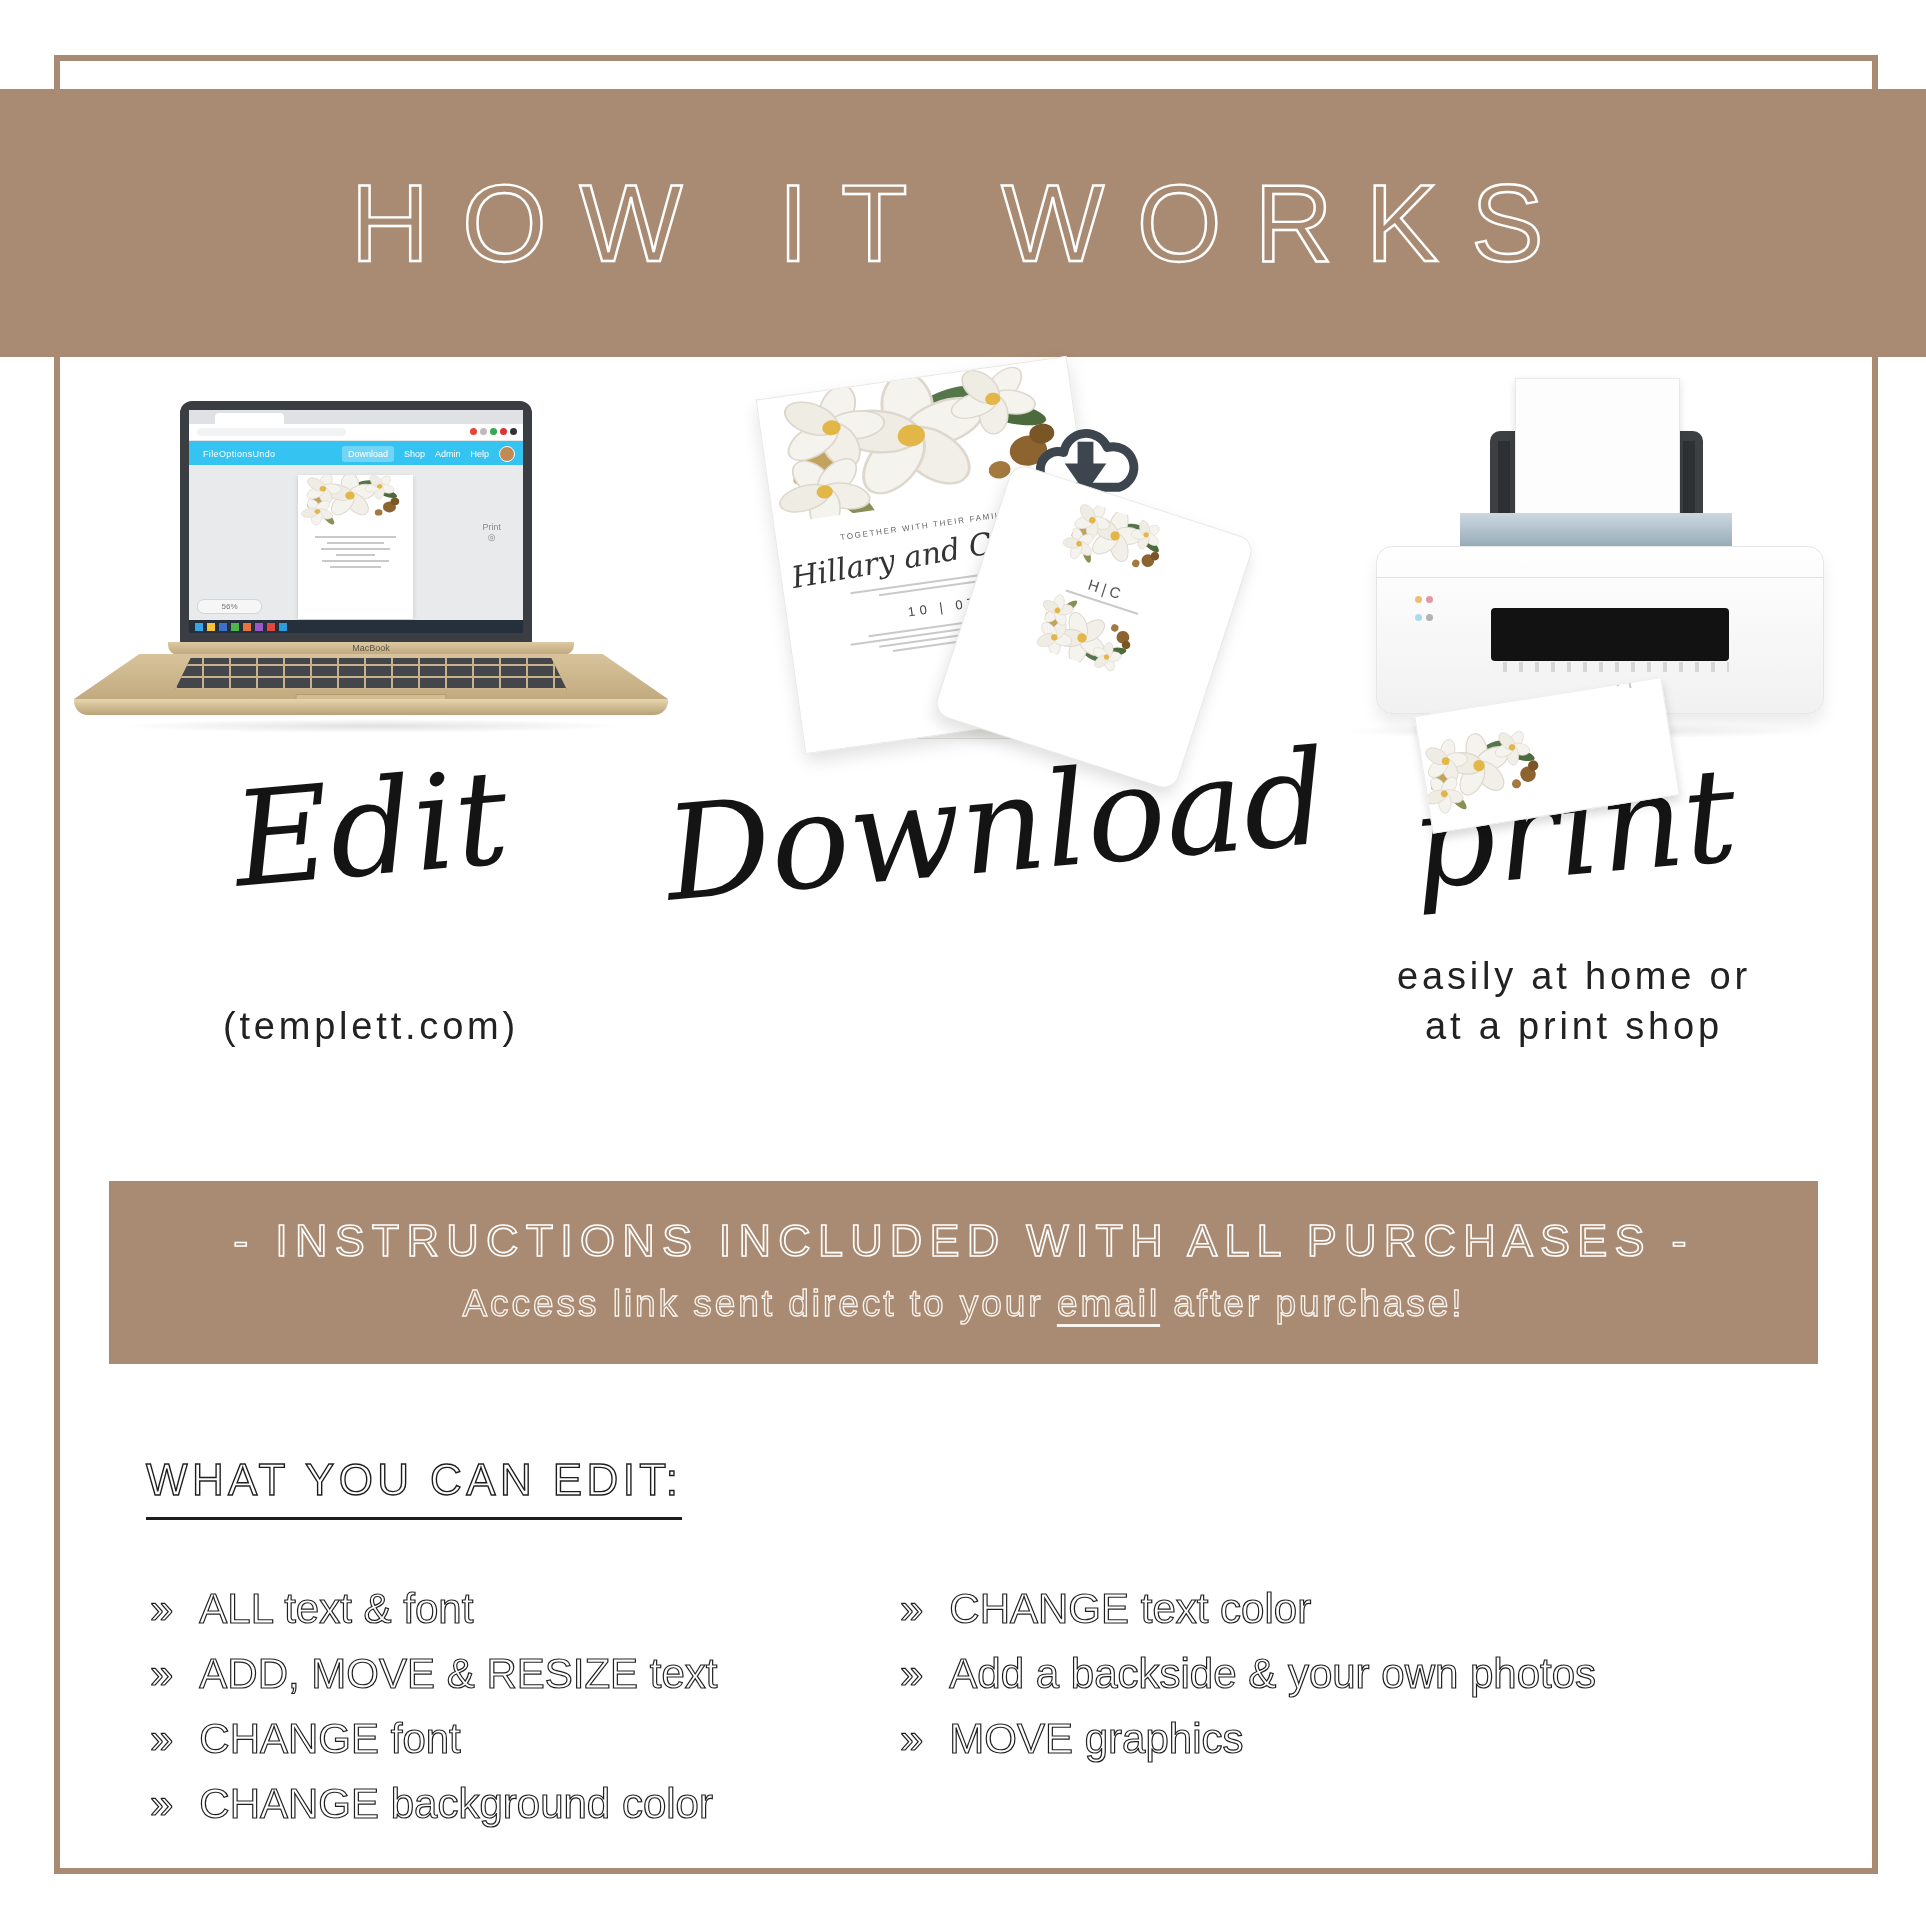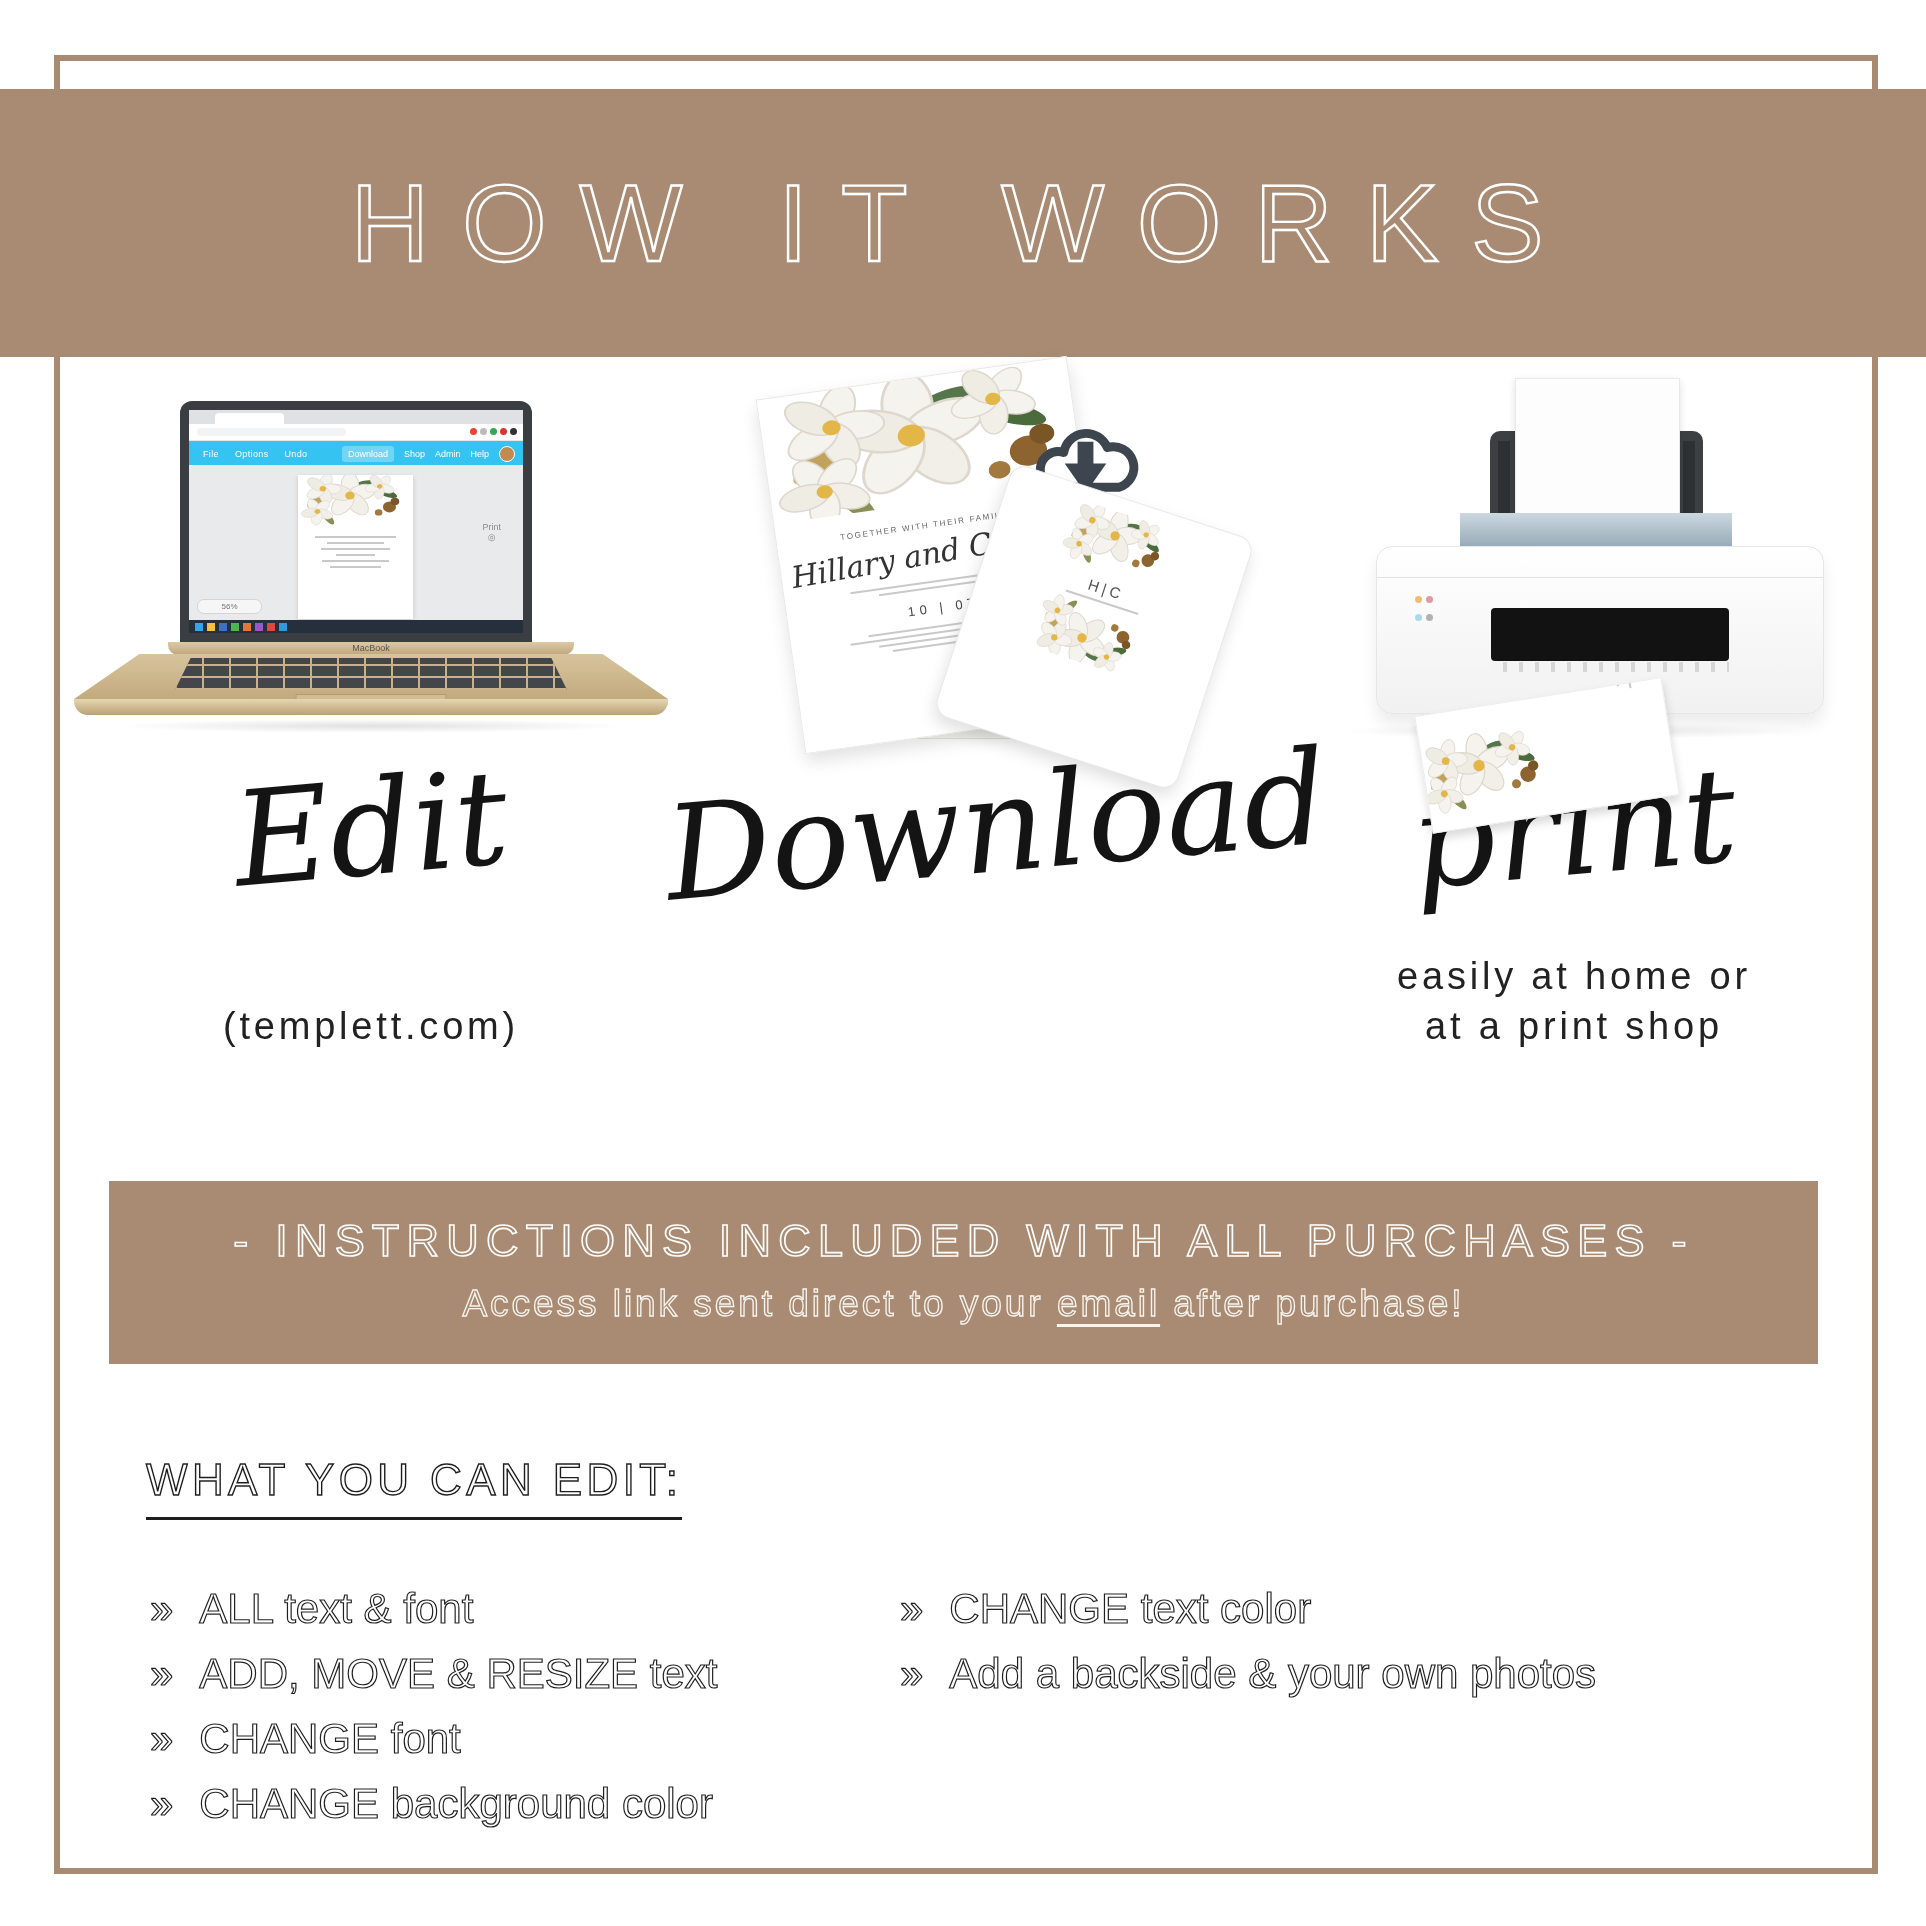--- a/index.html
+++ b/index.html
@@ -31,21 +31,21 @@
   .lp-screen{position:absolute;left:106px;top:5px;width:352px;height:241px;
      background:#3a3d41;border-radius:12px 12px 0 0;padding:9px;box-sizing:border-box;}
   .lp-inner{width:100%;height:100%;background:#fff;position:relative;overflow:hidden;}
   .lp-tabs{height:14px;background:#dfe1e5;position:relative;}
   .lp-tab{position:absolute;left:26px;top:3px;width:69px;height:11px;background:#fff;border-radius:4px 4px 0 0;}
   .lp-addr{height:16px;background:#fff;border-bottom:1px solid #e7e7e7;position:relative;}
   .lp-url{position:absolute;left:8px;top:4px;width:149px;height:8px;background:#f1f3f4;border-radius:4px;}
   .lp-dots{position:absolute;right:6px;top:4px;display:flex;gap:3px;}
   .lp-dots i{width:7px;height:7px;border-radius:50%;display:block;}
   .lp-bar{height:26px;background:#35c3f2;position:relative;color:#fff;}
-  .lp-menu{position:absolute;left:14px;top:8px;font-size:9px;letter-spacing:.04em;display:flex;gap:16px;white-space:nowrap;text-align:center;}
+  .lp-menu{position:absolute;left:14px;top:8px;font-size:9px;letter-spacing:.04em;display:flex;gap:0;white-space:nowrap;text-align:center;}
   .lp-right{position:absolute;right:8px;top:5px;display:flex;gap:10px;align-items:center;font-size:9px;}
   .lp-dl{background:rgba(255,255,255,.30);border-radius:3px;padding:3px 6px;}
   .lp-avatar{width:14px;height:14px;border-radius:50%;background:#c08a52;border:1px solid #fff;}
   .lp-canvas{position:absolute;left:0;top:55px;right:0;bottom:13px;background:#e9eaec;}
   .lp-card{position:absolute;left:109px;top:10px;width:115px;height:144px;background:#fff;
            box-shadow:0 2px 5px rgba(0,0,0,.15);}
   .lp-card svg{display:block;}
   .mini-bars i{display:block;height:2px;background:#c9c9c9;margin:4px auto;}
   .lp-print{position:absolute;right:22px;top:57px;font-size:9px;color:#8a8a8a;text-align:center;}
   .lp-zoom{position:absolute;left:8px;bottom:6px;width:63px;height:13px;background:#f6f6f6;
@@ -341,14 +341,15 @@
 <ul class="bullets left">
   <li><span class="bm">»</span><span>ALL text &amp; font</span></li>
   <li><span class="bm">»</span><span>ADD, MOVE &amp; RESIZE text</span></li>
   <li><span class="bm">»</span><span>CHANGE font</span></li>
   <li><span class="bm">»</span><span>CHANGE background color</span></li>
 </ul>
 
 <ul class="bullets right">
   <li><span class="bm">»</span><span>CHANGE text color</span></li>
   <li><span class="bm">»</span><span>Add a backside &amp; your own photos</span></li>
+  <li><span class="bm">»</span><span>MOVE graphics</span></li>
 </ul>
 
 
 </body></html>

